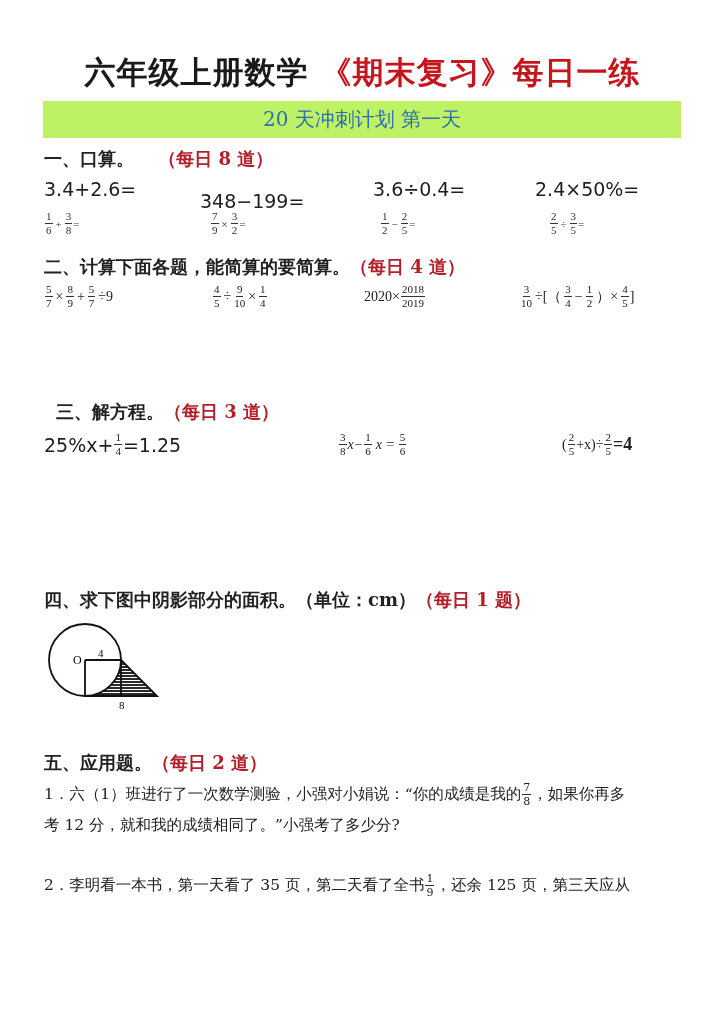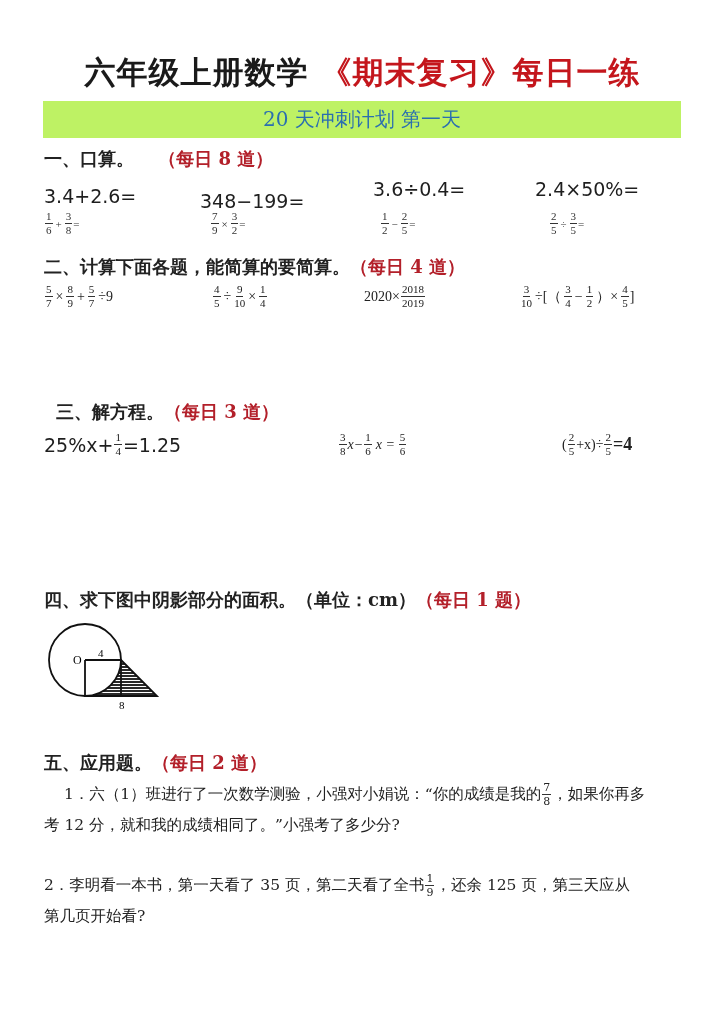--- a/index.html
+++ b/index.html
@@ -30,21 +30,21 @@
   <span>六年级上册数学</span>
   <span class="red">《期末复习》每日一练</span>
 </div>
 
 <div class="abs band">20 天冲刺计划  第一天</div>
 
 <div class="abs sec" style="left:44px;top:147px;">
   <span>一、口算。</span>
   <span class="red" style="margin-left:18px;">（每日 8 道）</span>
 </div>
-<div class="abs eq" style="left:44px;top:185px;text-align:center;">3.4+2.6=</div>
+<div class="abs eq" style="left:44px;top:178px;text-align:center;">3.4+2.6=</div>
 <div class="abs eq" style="left:200px;top:178px;margin-top:12px;">348−199=</div>
 <div class="abs eq" style="left:373px;top:178px;">3.6÷0.4=</div>
 <div class="abs eq" style="left:535px;top:178px;">2.4×50%=</div>
 
 <div class="abs small" style="left:44px;top:211px;">
   <span class="frac">
       <span class="n">1</span>
       <span class="d">6</span>
     </span>
   <span class="op">+</span>
@@ -217,33 +217,32 @@
   <polyline points="121,660 157,696 85,696" fill="none" stroke="#111" stroke-width="1.8"></polyline>
   <text x="73" y="664" font-size="12" font-family="Liberation Serif, serif">O</text>
   <text x="98" y="657" font-size="11" font-family="Liberation Serif, serif">4</text>
   <text x="119" y="709" font-size="11" font-family="Liberation Serif, serif">8</text>
 </svg>
 
 <div class="abs sec" style="left:44px;top:751px;">
   <span>五、应用题。</span><span class="red">（每日 2 道）</span>
 </div>
 <div class="abs para" style="left:44px;top:779px;">
-  <div style="display:flex;align-items:center;margin-left:20px;">
+  <div style="display:flex;align-items:center;">
     <span>1．六（1）班进行了一次数学测验，小强对小娟说：“你的成绩是我的</span>
     <span class="frac">
         <span class="n">7</span>
         <span class="d">8</span>
       </span>
     <span>，如果你再多</span>
   </div>
   <div>考 12 分，就和我的成绩相同了。”小强考了多少分?</div>
 </div>
 <div class="abs para" style="left:44px;top:870px;">
   <div style="display:flex;align-items:center;">
     <span>2．李明看一本书，第一天看了 35 页，第二天看了全书</span>
     <span class="frac">
         <span class="n">1</span>
         <span class="d">9</span>
       </span>
     <span>，还余 125 页，第三天应从</span>
   </div>
-  <div>第几页开始看?</div>
 </div>
 
 </body></html>

